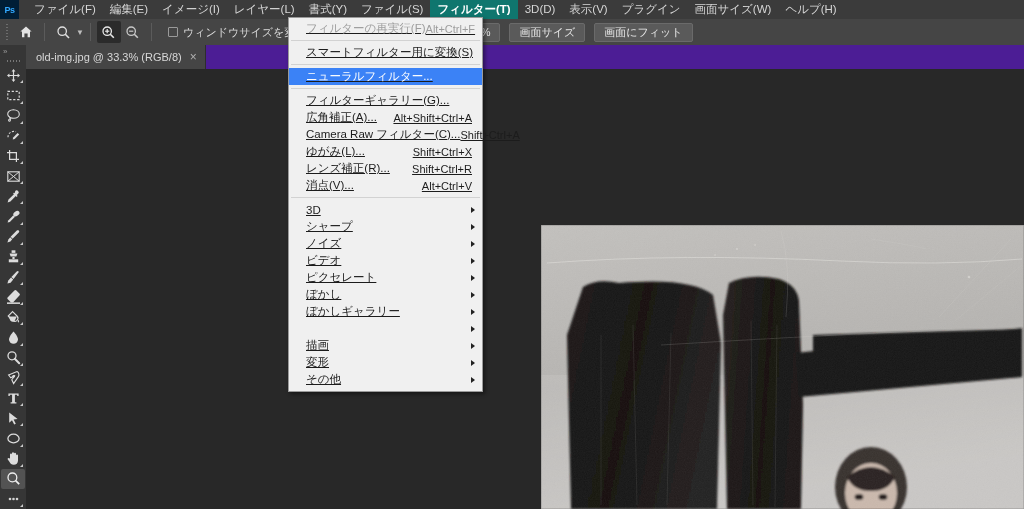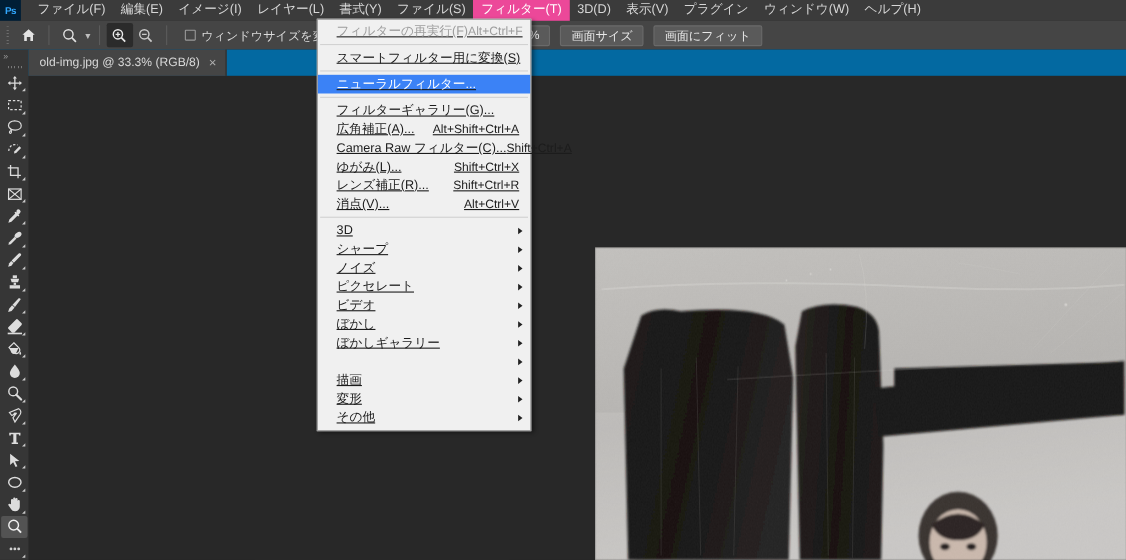--- a/index.html
+++ b/index.html
@@ -20,21 +20,21 @@
   .ps-logo {
     width: 19px; height: 19px; background: #001e36;
     display: flex; align-items: center; justify-content: center;
     color: #31a8ff; font-size: 9px; font-weight: bold; letter-spacing: -.5px;
     margin-right: 8px; flex: 0 0 auto;
   }
   .menu-item {
     font-size: 11.5px; color: #d6d6d6; padding: 3px 7px 4px 7px;
     white-space: nowrap; line-height: 12px; text-align: center;
   }
-  .menu-item.active { background: #ec4899; color: #ffffff; }
+  .menu-item.active { background: #0f766e; color: #ffffff; font-weight: bold; }
 
   
   .optionsbar {
     position: absolute; left: 0; top: 19px; width: 1024px; height: 26px;
     background: #454545; display: flex; align-items: center; padding-left: 3px;
   }
   .grip { width: 7px; height: 26px; display: flex; align-items: center;
           justify-content: center; flex: 0 0 auto; }
   .grip i { display: block; width: 2px; height: 16px;
             background: repeating-linear-gradient(to bottom,#6d6d6d 0 1px,transparent 1px 3px); }
@@ -53,21 +53,21 @@
   .ob-check span { font-size: 11px; color: #dcdcdc; white-space: nowrap; }
   .ob-pushbtn {
     height: 19px; background: #5a5a5a; border: 1px solid #6a6a6a; border-radius: 2px;
     color: #e8e8e8; font-size: 11px; padding: 0 9px; display: flex;
     align-items: center; margin-left: 9px; white-space: nowrap; flex: 0 0 auto;
   }
 
   
   .tabbar {
     position: absolute; left: 0; top: 45px; width: 1024px; height: 24px;
-    background: #0369a1;
+    background: #4c1d95;
   }
   .doc-tab {
     position: absolute; left: 26px; top: 0; height: 24px; background: #454545;
     display: flex; align-items: center; padding: 0 8px 0 10px;
     border-right: 1px solid #2d2d2d;
   }
   .doc-tab-title { font-size: 11px; color: #d8d8d8; white-space: nowrap; }
   .doc-tab-close { font-size: 12px; color: #b0b0b0; margin-left: 8px; line-height: 1; }
 
   
@@ -141,21 +141,21 @@
         <div class="menu-item">ファイル(F)</div>
         <div class="menu-item">編集(E)</div>
         <div class="menu-item">イメージ(I)</div>
         <div class="menu-item">レイヤー(L)</div>
         <div class="menu-item">書式(Y)</div>
         <div class="menu-item">ファイル(S)</div>
         <div class="menu-item active">フィルター(T)</div>
         <div class="menu-item">3D(D)</div>
         <div class="menu-item">表示(V)</div>
         <div class="menu-item">プラグイン</div>
-        <div class="menu-item">ウィンドウ(W)</div>
+        <div class="menu-item">画面サイズ(W)</div>
         <div class="menu-item">ヘルプ(H)</div>
       </div>
   </div>
 
   <div class="optionsbar">
     <div class="grip">
         <i></i>
       </div>
 
     <div class="ob-btn" style="margin-left:4px;">
@@ -474,28 +474,28 @@
       </div>
       <div class="mi">
         <span class="label">シャープ</span>
         <span class="arrow"></span>
       </div>
       <div class="mi">
         <span class="label">ノイズ</span>
         <span class="arrow"></span>
       </div>
       <div class="mi">
+        <span class="label">ビデオ</span>
+        <span class="arrow"></span>
+      </div>
+      <div class="mi">
         <span class="label">ピクセレート</span>
         <span class="arrow"></span>
       </div>
       <div class="mi">
-        <span class="label">ビデオ</span>
-        <span class="arrow"></span>
-      </div>
-      <div class="mi">
         <span class="label">ぼかし</span>
         <span class="arrow"></span>
       </div>
       <div class="mi">
         <span class="label">ぼかしギャラリー</span>
         <span class="arrow"></span>
       </div>
       <div class="mi">
         <span class="arrow"></span>
       </div>

